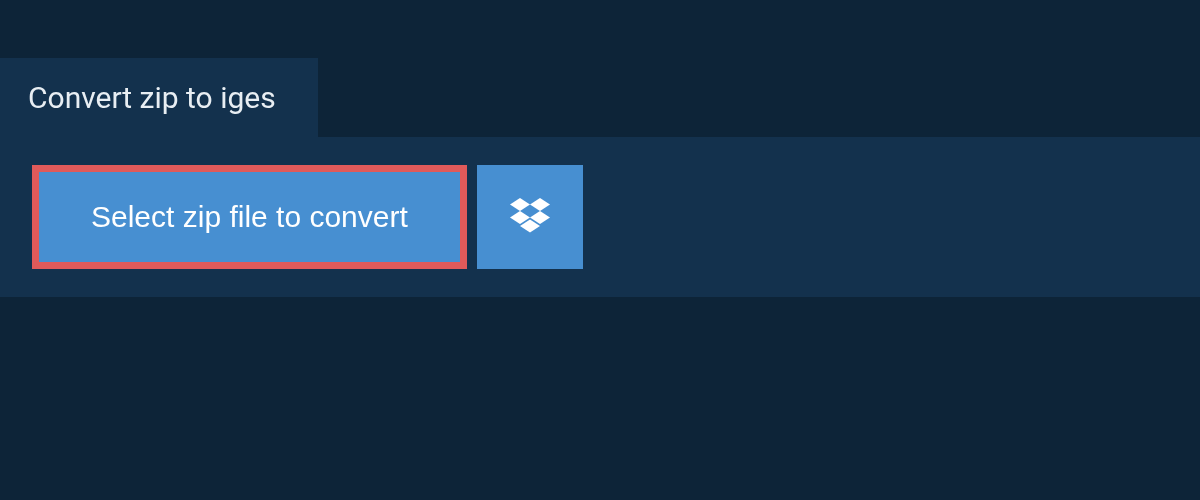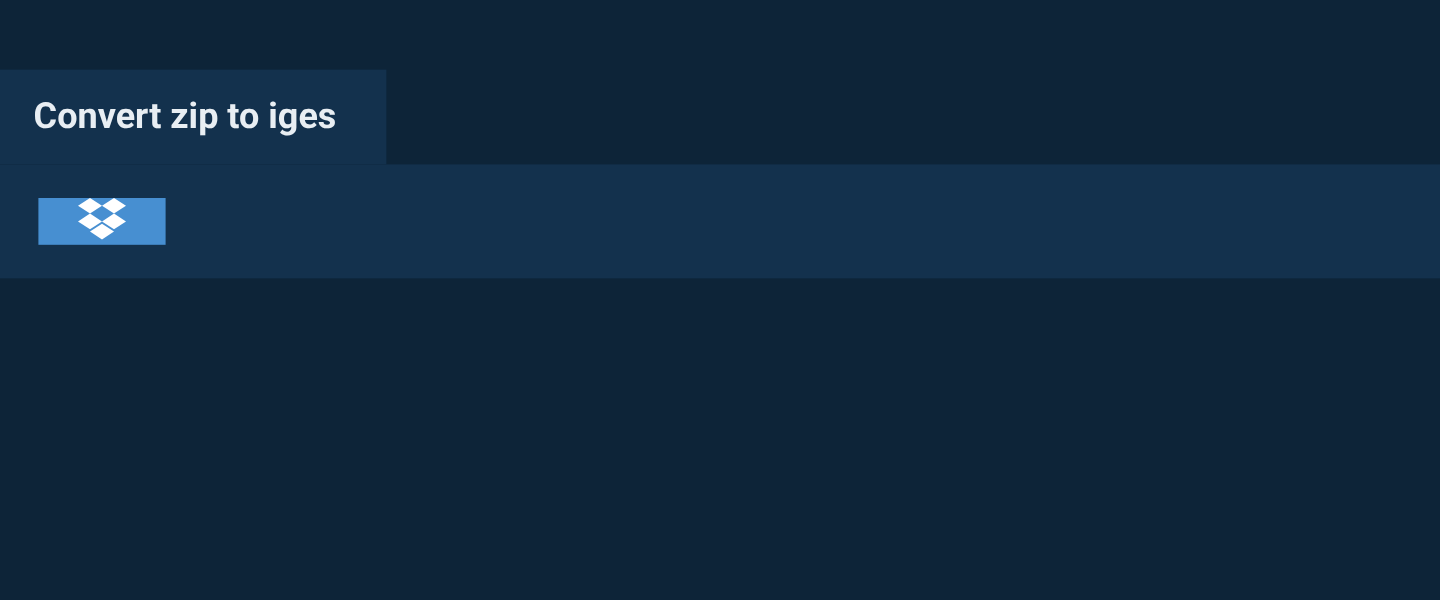--- a/index.html
+++ b/index.html
@@ -16,21 +16,21 @@
     }
     .tab-header {
       display: inline-block;
       background: #13314d;
       padding: 22px 42px 22px 28px;
       margin-top: 58px;
     }
     .tab-title {
       color: #e8eef3;
       font-size: 30px;
-      font-weight: 700;
+      font-weight: 400;
     }
     .panel {
       background: #13314d;
       width: 100%;
       padding: 28px 32px;
     }
     .button-row {
       display: flex;
       gap: 10px;
     }
@@ -66,20 +66,23 @@
 <body>
 
 
 
 <div class="tab-header">
   <h1 class="tab-title">Convert zip to iges</h1>
 </div>
 
 <div class="panel">
   <div class="button-row">
+    <div class="select-file-wrapper">
+      <button class="select-file-button">Select zip file to convert</button>
+    </div>
     <button class="dropbox-button">
       <span>
         <svg class="dropbox-icon-svg" viewBox="0 0 40 36" fill="#ffffff">
           <path d="M10 0 L20 6.5 L10 13 L0 6.5 Z"></path>
           <path d="M30 0 L40 6.5 L30 13 L20 6.5 Z"></path>
           <path d="M10 13 L20 19.5 L10 26 L0 19.5 Z"></path>
           <path d="M30 13 L40 19.5 L30 26 L20 19.5 Z"></path>
           <path d="M20 21.5 L30 28 L20 34.5 L10 28 Z"></path>
         </svg>
       </span>

